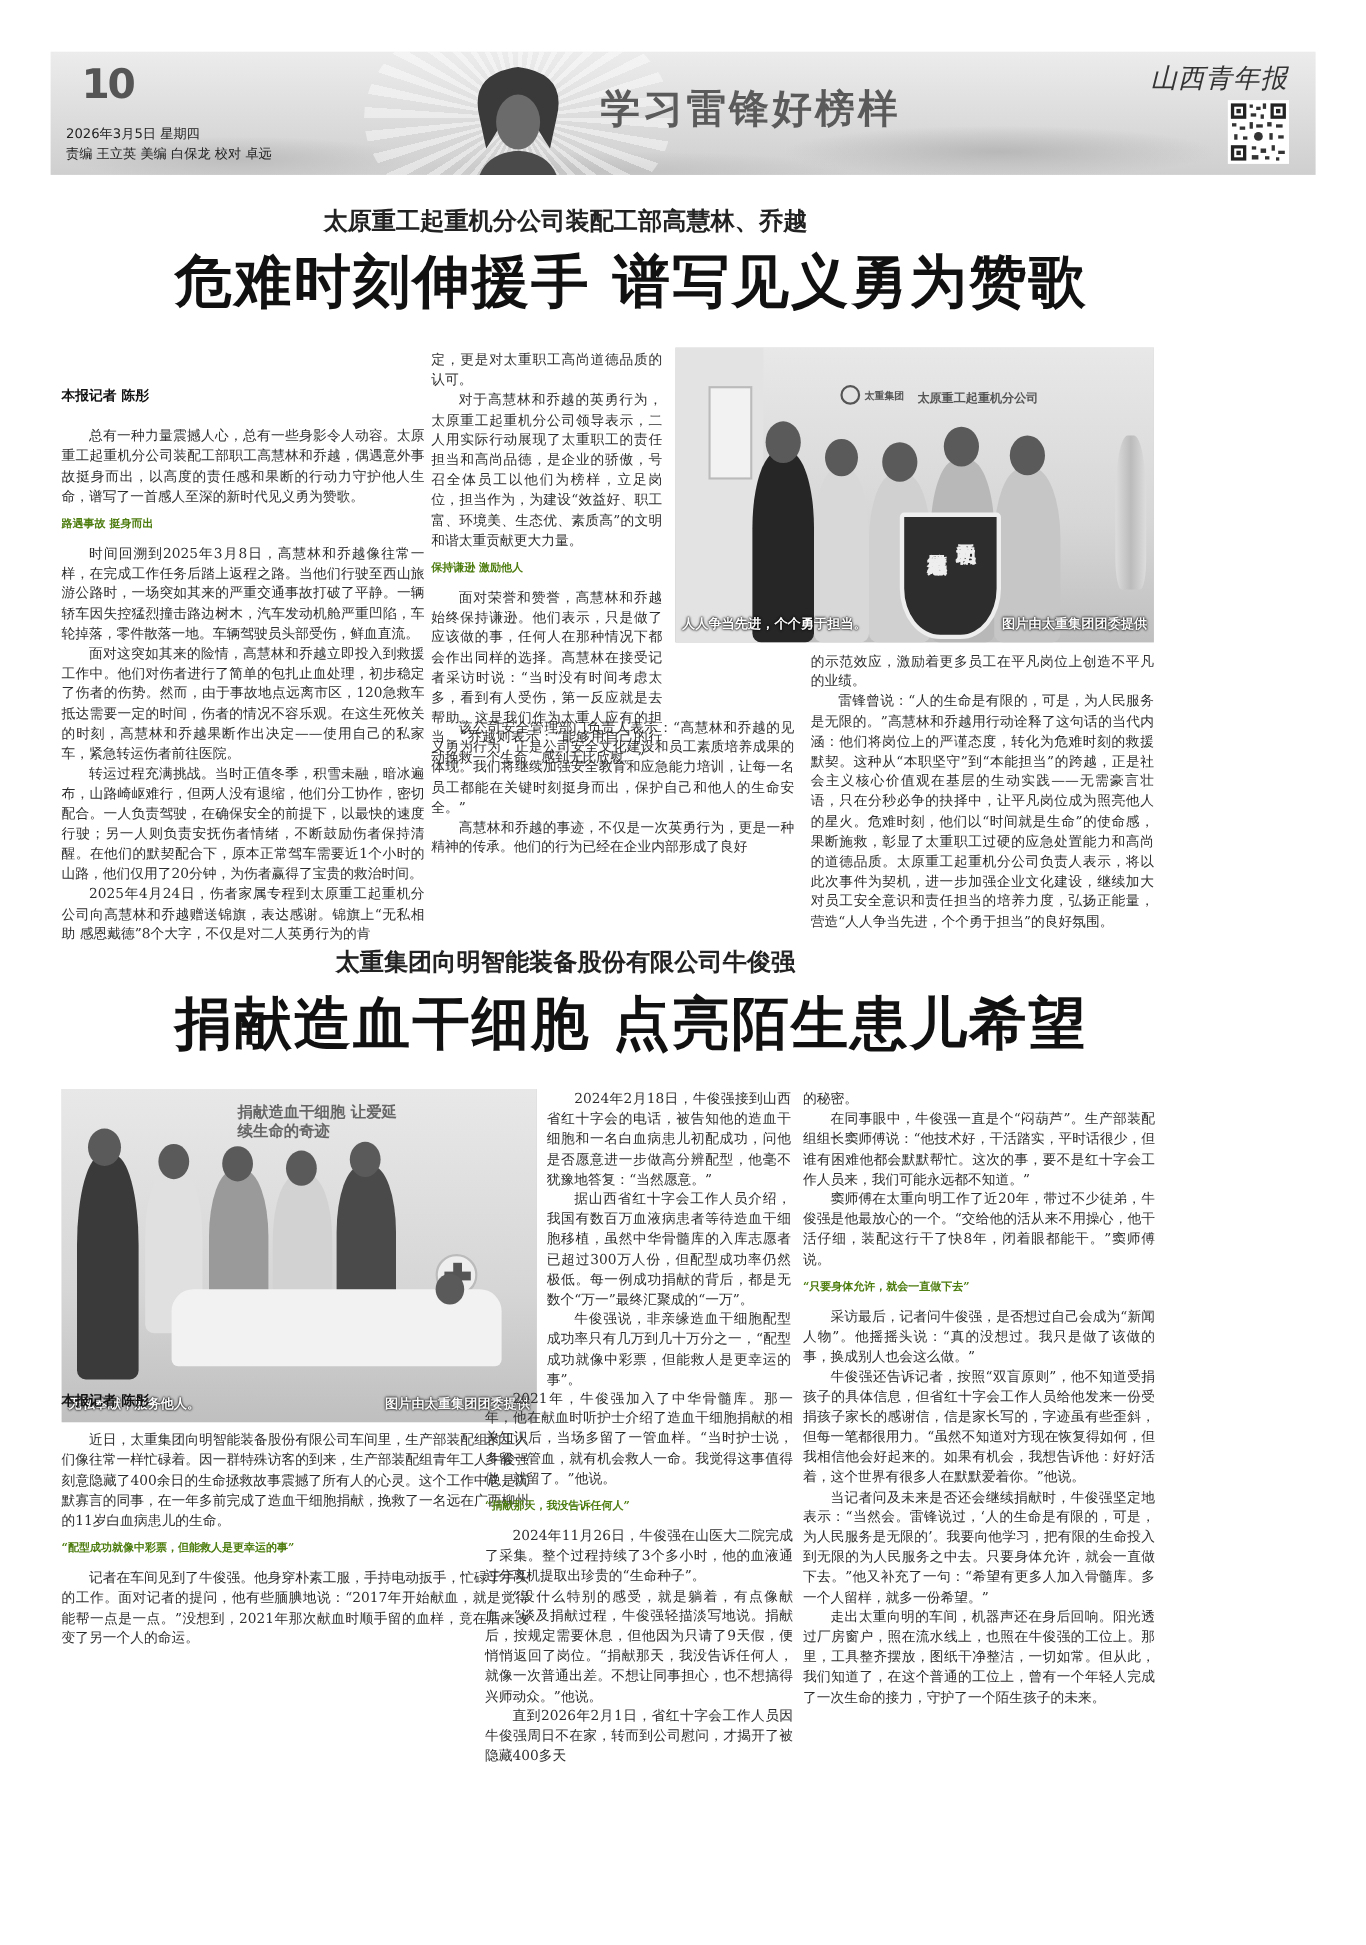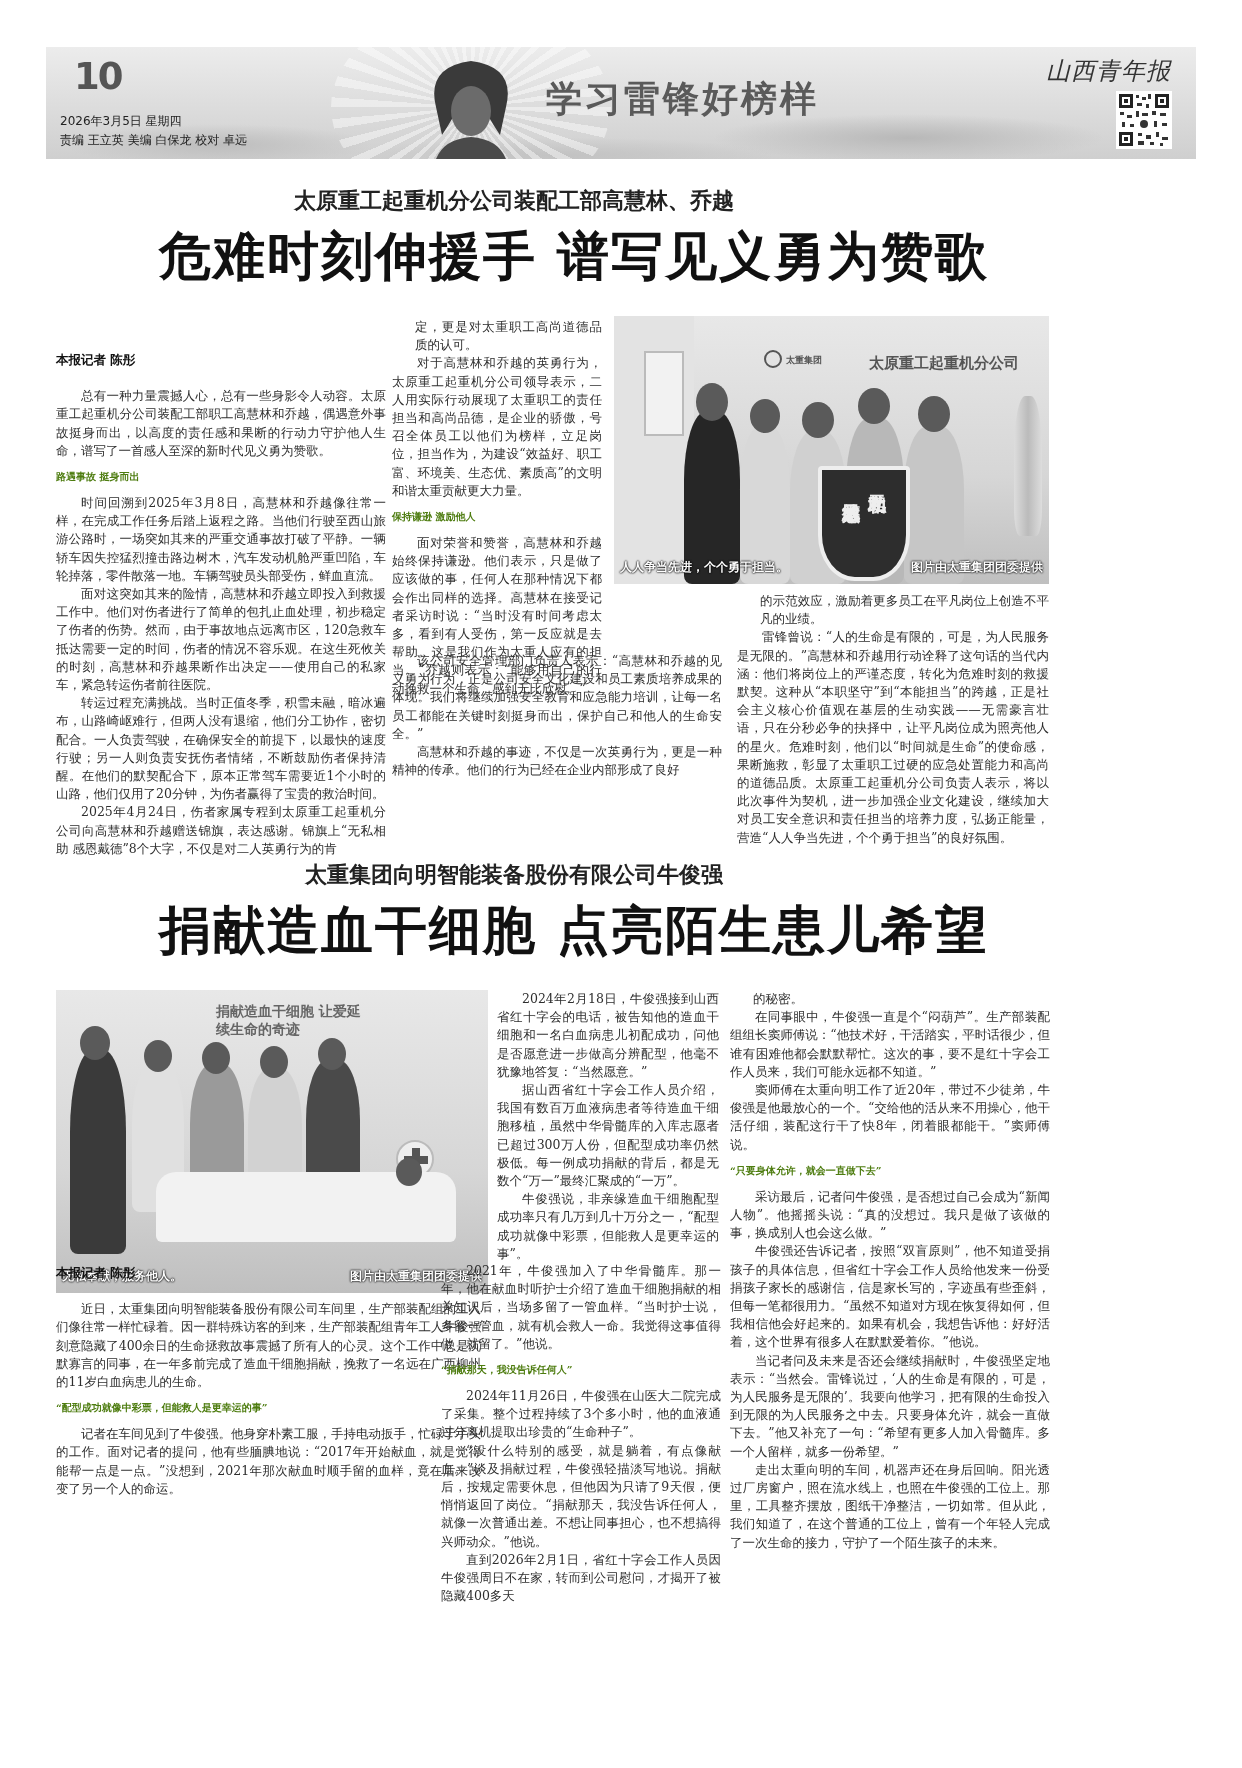--- a/index.html
+++ b/index.html
@@ -17,21 +17,21 @@
   .logo-script { position: absolute; left: 1000px; top: 8px; font-family: "DejaVu Serif", serif; font-style: italic; font-size: 24px; color: #333; letter-spacing: 1px; }
   .qr { position: absolute; left: 1070px; top: 44px; width: 56px; height: 58px; }
 
   
   .kicker { position: absolute; left: 0; width: 1028px; text-align: center; font-family: "DejaVu Serif", serif; font-weight: bold; font-size: 22px; color: #222; }
   .headline { position: absolute; left: 0; width: 1148px; text-align: center; font-family: "DejaVu Serif", serif; font-weight: 900; font-size: 52px; color: #111; letter-spacing: 2px; }
 
   
   .col { position: absolute; font-size: 12.5px; line-height: 18.2px; color: #2e2e2e; text-align: justify; }
   .col p { text-indent: 2em; }
-  .col p.noindent { text-indent: 0; margin-left: 23px; }
+  .col p.noindent { text-indent: 0; }
   .byline { font-family: "DejaVu Sans", sans-serif; font-weight: bold; font-size: 12.5px; color: #111; margin-bottom: 18px; }
   .subhead { font-weight: bold; font-size: 10px; color: #4d7c0f; margin: 6px 0 6px 0; line-height: 22px; }
 
   
   .photo { position: absolute; background: #cfcfcf; overflow: hidden; }
   .photo .wall { position: absolute; inset: 0; background: linear-gradient(180deg, #e8e8e8 0%, #d6d6d6 60%, #bfbfbf 100%); }
   .person { position: absolute; border-radius: 40% 40% 8px 8px; }
   .head { position: absolute; border-radius: 50%; background: #5a5a5a; }
   .caption-l, .caption-r { position: absolute; bottom: 8px; font-family: Liberation Serif, serif; font-size: 12px; color: #fff; font-weight: bold; text-shadow: 0 0 2px #000, 0 0 2px #000; }
   .caption-l { left: 6px; }
@@ -116,21 +116,21 @@
 </div>
 <div class="col" style="left:392px; top:652px; width:330px;">
   <p>该公司安全管理部门负责人表示：“高慧林和乔越的见义勇为行为，正是公司安全文化建设和员工素质培养成果的体现。我们将继续加强安全教育和应急能力培训，让每一名员工都能在关键时刻挺身而出，保护自己和他人的生命安全。”</p>
   <p>高慧林和乔越的事迹，不仅是一次英勇行为，更是一种精神的传承。他们的行为已经在企业内部形成了良好</p>
 </div>
 
 <div class="photo" style="left:614px; top:316px; width:435px; height:268px;">
   <div class="wall"></div>
   <div style="position:absolute; left:0; top:0; width:80px; height:268px; background:#e3e3e3;"></div>
   <div style="position:absolute; left:30px; top:35px; width:40px; height:85px; background:#f2f2f2; border:2px solid #bbb;"></div>
-  <div class="photo-sign" style="left:220px; top:38px; font-size:15px;margin-left:35px;">太原重工起重机分公司</div>
+  <div class="photo-sign" style="left:220px; top:38px; font-size:11px;">太原重工起重机分公司</div>
   <div class="photo-sign" style="left:172px; top:38px; font-size:9px;">太重集团</div>
   <div style="position:absolute; left:150px; top:34px; width:18px; height:18px; border-radius:50%; border:2px solid #555;"></div>
   <div style="position:absolute; left:400px; top:80px; width:28px; height:140px; background:linear-gradient(90deg,#ddd,#bbb,#ddd); border-radius:40% 40% 20% 20%;"></div>
 
   <div class="person" style="left:70px; top:95px; width:56px; height:173px; background:#262626;"></div>
   <div class="head" style="left:82px; top:67px; width:32px; height:38px;"></div>
   <div class="person" style="left:126px; top:110px; width:50px; height:158px; background:#d8d8d8;"></div>
   <div class="head" style="left:136px; top:83px; width:30px; height:34px;"></div>
   <div class="person" style="left:176px; top:115px; width:56px; height:153px; background:#d0d0d0;"></div>
   <div class="head" style="left:188px; top:86px; width:32px; height:36px;"></div>

